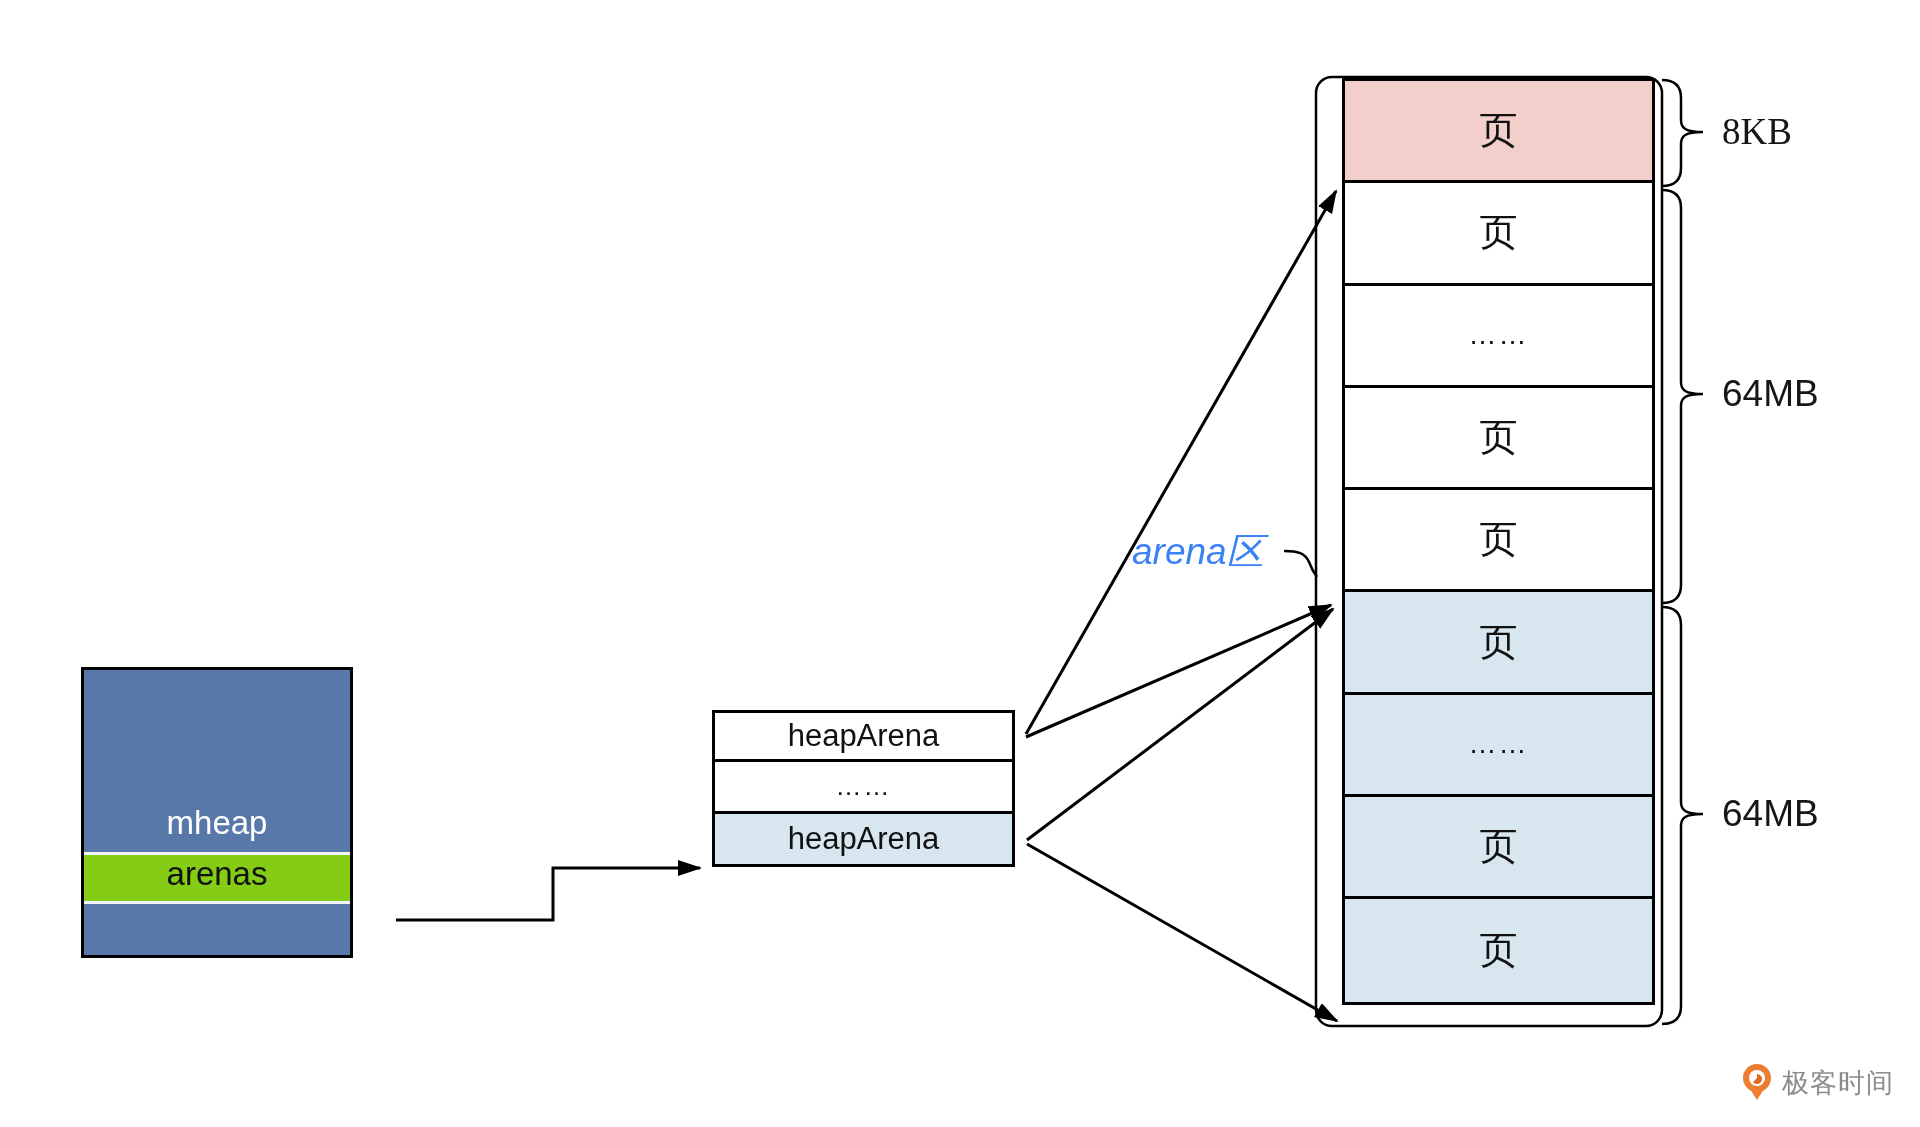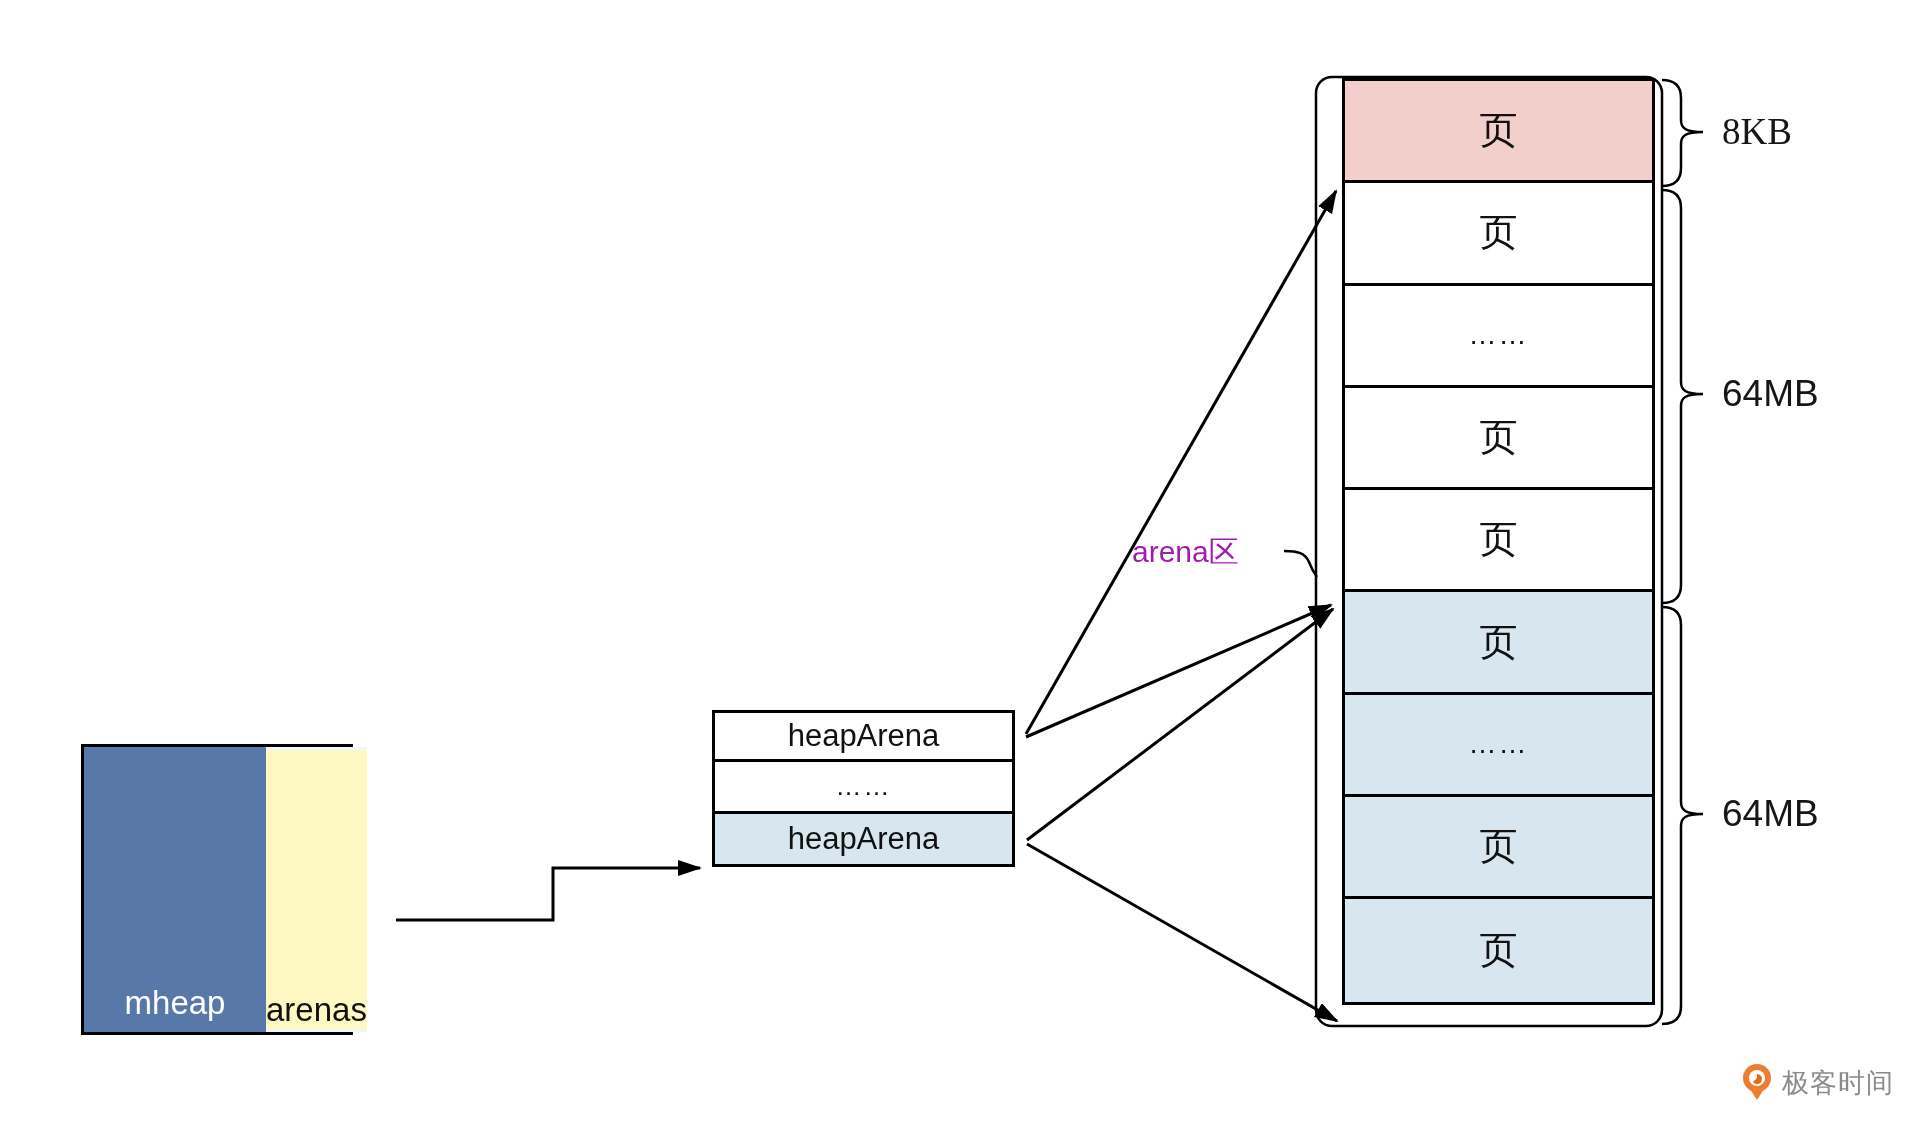--- a/index.html
+++ b/index.html
@@ -2,45 +2,45 @@
 <html><head>
 <meta charset="utf-8">
 <style>
   html,body{margin:0;padding:0;background:#ffffff;}
   .canvas{
     position:relative;width:1920px;height:1127px;background:#ffffff;overflow:hidden;
     font-family:"Liberation Sans","DejaVu Sans",sans-serif;color:#111;
   }
   .abs{position:absolute;}
   
-  .mheap-box{left:81px;top:744px;width:272px;height:291px;border:3px solid #000;
-    box-sizing:border-box;display:flex;}
+  .mheap-box{left:81px;top:667px;width:272px;height:291px;border:3px solid #000;
+    box-sizing:border-box;display:flex;flex-direction:column;}
   .mheap-top{flex:0 0 182px;background:#5878aa;display:flex;align-items:flex-end;justify-content:center;
     color:#fff;font-size:33px;padding-bottom:10px;box-sizing:border-box;}
-  .mheap-arenas{flex:0 0 52px;background:#fef9c3;border-top:3px solid #f2f6fc;border-bottom:3px solid #f2f6fc;
-    box-sizing:border-box;display:flex;align-items:flex-end;justify-content:center;font-size:33px;color:#111;}
+  .mheap-arenas{flex:0 0 52px;background:#84cc16;border-top:3px solid #f2f6fc;border-bottom:3px solid #f2f6fc;
+    box-sizing:border-box;display:flex;align-items:flex-start;justify-content:center;font-size:33px;color:#111;}
   .mheap-bottom{flex:1 1 auto;background:#5878aa;}
   
   .harena-table{left:712px;top:710px;width:303px;border:3px solid #000;box-sizing:border-box;background:#fff;}
   .harena-row{height:49px;border-bottom:3px solid #000;box-sizing:border-box;
     display:flex;align-items:center;justify-content:center;font-size:31px;}
   .harena-row:last-child{border-bottom:none;height:50px;}
   .harena-row.dots{height:52px;font-size:26px;letter-spacing:2px;}
   .row-blue{background:#d8e7ef;}
   
   .stack{left:1342px;top:78px;width:313px;border:3px solid #000;box-sizing:border-box;background:#fff;}
   .page-cell{height:102.3px;border-bottom:3px solid #000;box-sizing:border-box;
     display:flex;align-items:center;justify-content:center;font-size:38px;}
   .page-cell:last-child{border-bottom:none;height:103px;}
   .page-cell.dots{font-size:28px;letter-spacing:2px;}
   .cell-pink{background:#f3cfcb;}
   .cell-blue{background:#d8e7ef;}
   
   .size-label{font-size:37px;color:#161616;white-space:nowrap;transform:translateY(-50%);}
-  .arena-label{font-size:30px;color:#a21caf;white-space:nowrap;transform:translateY(-50%);}
+  .arena-label{font-size:37px;color:#3b82f6;white-space:nowrap;transform:translateY(-50%);font-style:italic;}
   
   .logo{left:1740px;top:1062px;display:flex;align-items:center;gap:8px;}
   .logo-text{font-size:27px;color:#8b8b8b;letter-spacing:1px;}
   .overlay{left:0;top:0;pointer-events:none;}
 </style>
 </head>
 <body>
 
 <div class="canvas">
 

